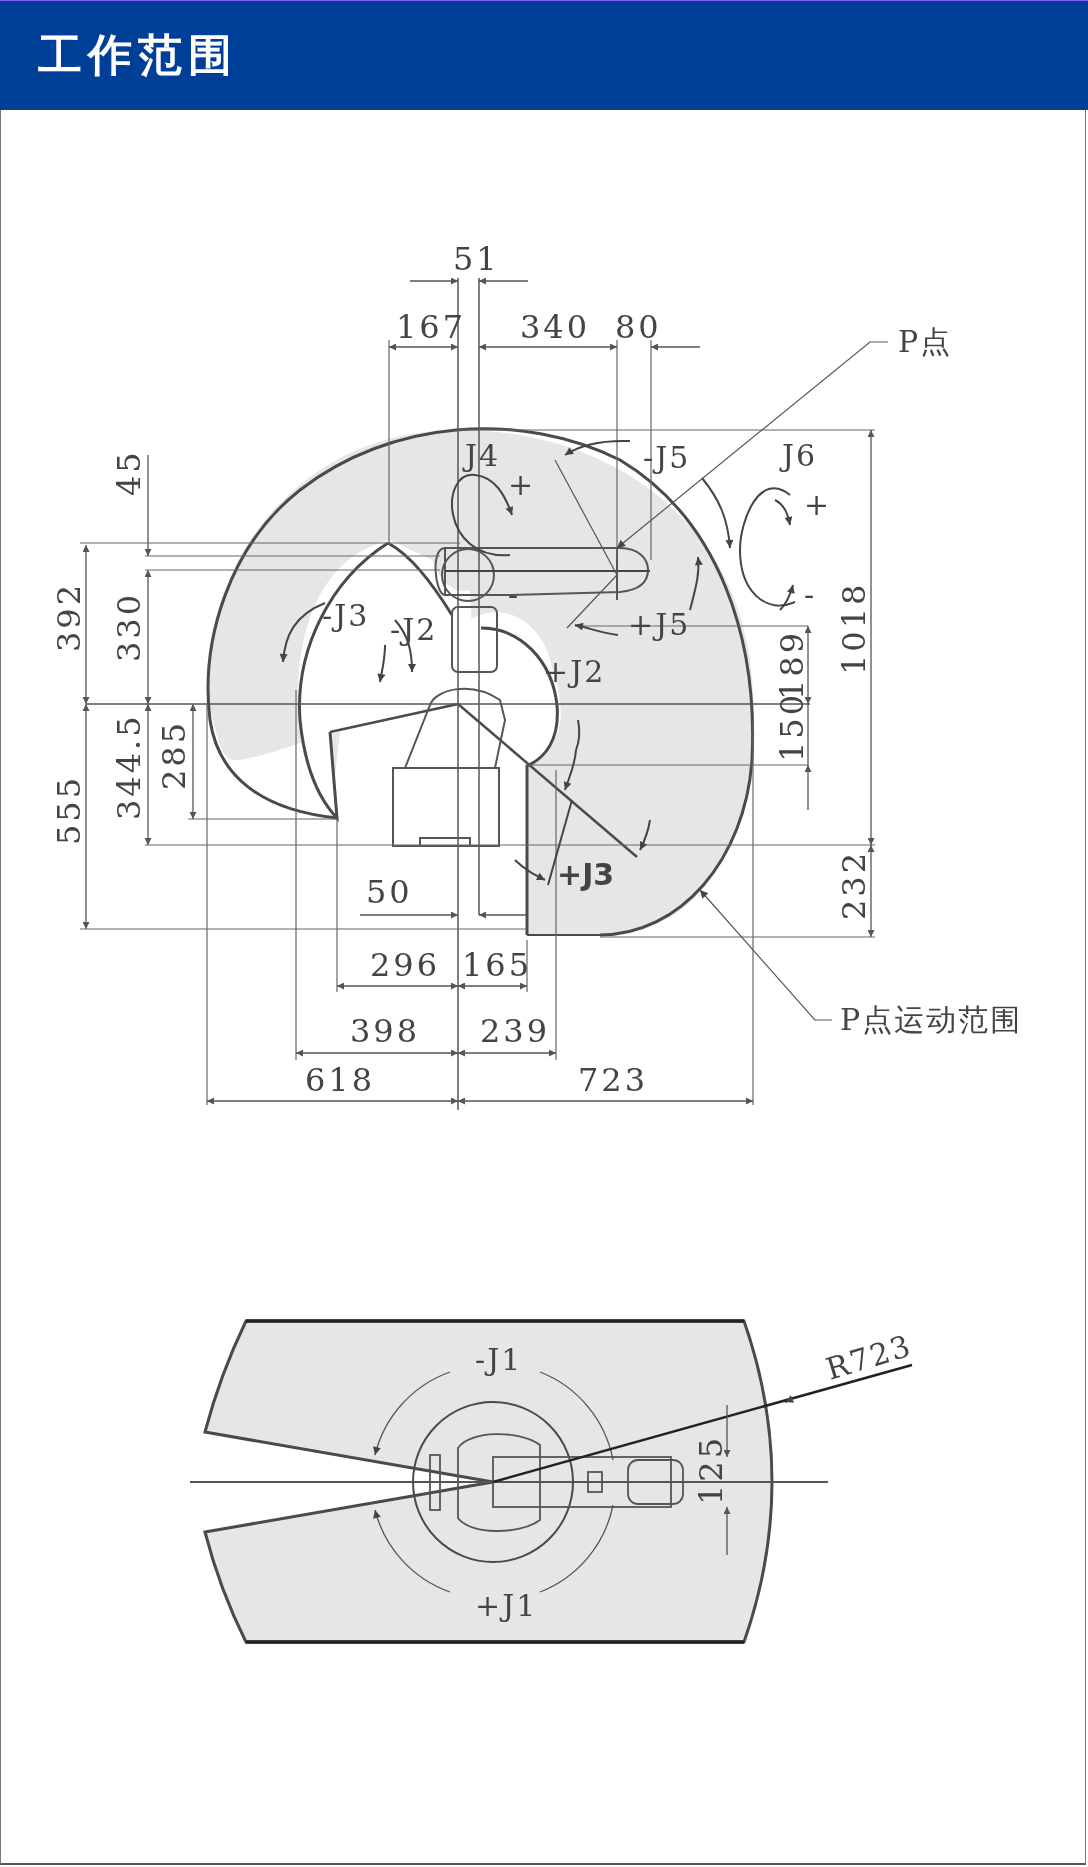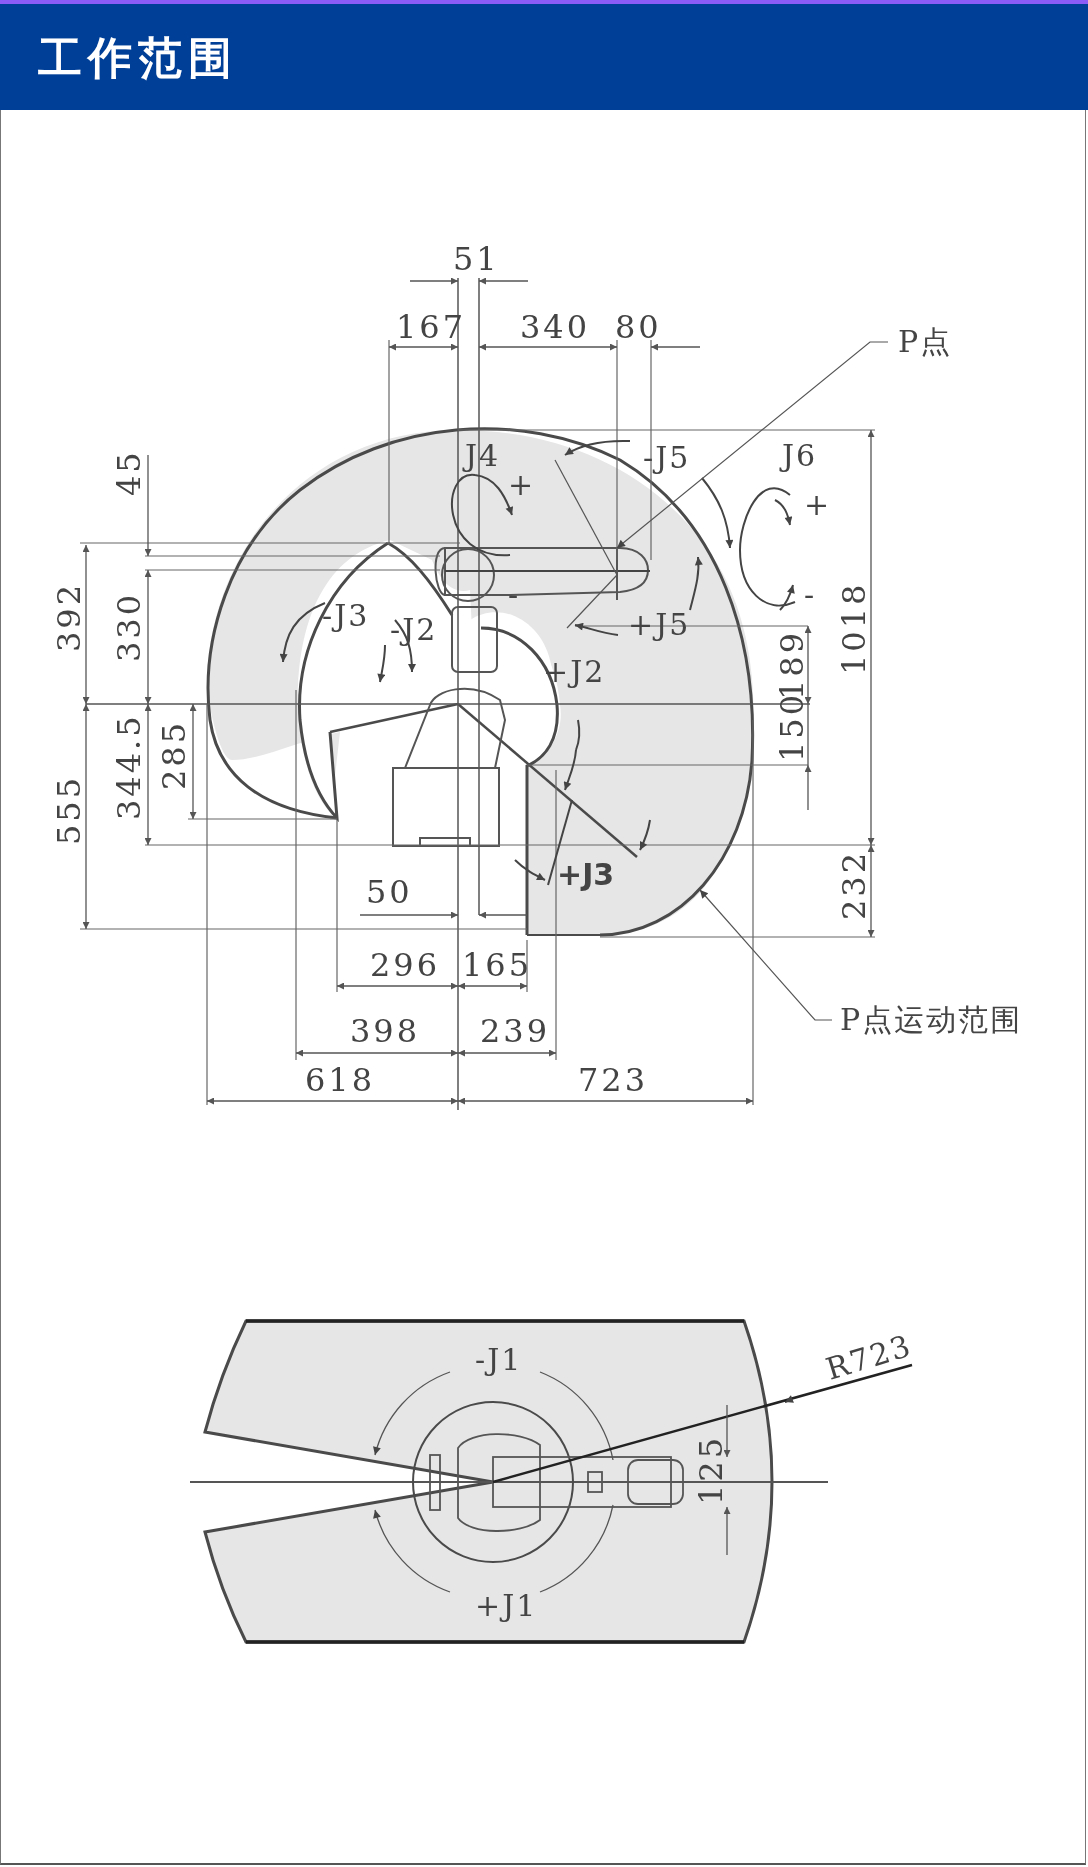--- a/index.html
+++ b/index.html
@@ -1,18 +1,18 @@
 <!DOCTYPE html>
 <html><head>
 <meta charset="utf-8">
 <style>
   html, body { margin:0; padding:0; background:#fff; }
   body { width:1088px; height:1867px; position:relative; overflow:hidden; font-family:"DejaVu Serif", serif; }
   .frame { position:absolute; left:0; top:0; width:1086px; height:1865px; border:1px solid #777; border-bottom:2px solid #555; box-sizing:border-box; }
-  .header { position:absolute; left:0; top:0; width:1088px; height:110px; background:#003f97; border-top:4px solid #8b5cf6; box-sizing:border-box; }
+  .header { position:absolute; left:0; top:0; width:1088px; height:110px; background:#003f97; border-top:1px solid #8b5cf6; box-sizing:border-box; }
   .header-title { position:absolute; left:38px; top:24px; color:#fff; font-family:"DejaVu Sans", sans-serif; font-weight:bold; font-size:44px; letter-spacing:6px; line-height:60px; }
   svg.drawing { position:absolute; left:0; top:0; }
   .dim { font-family:"DejaVu Serif", serif; font-size:32px; fill:#444; letter-spacing:3px; }
   .lbl { font-family:"DejaVu Serif", serif; font-size:30px; fill:#444; letter-spacing:2px; }
   .lblb { font-family:"DejaVu Sans", sans-serif; font-size:30px; fill:#444; font-weight:bold; }
 </style>
 </head>
 <body>
 
 <div class="frame"></div>

